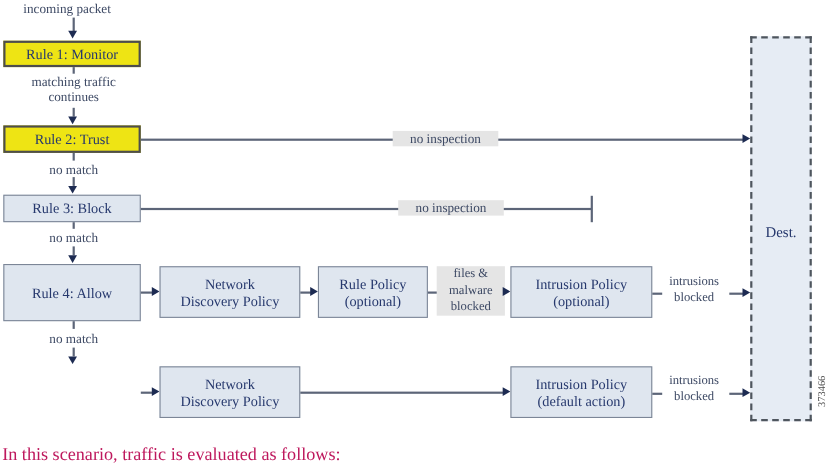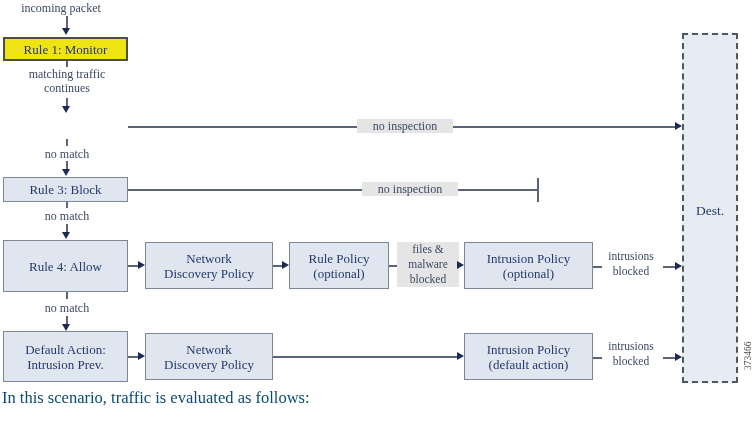--- a/index.html
+++ b/index.html
@@ -30,39 +30,40 @@
   
   .lbl { position:absolute; color:#3d4964; font-size:12px; line-height:14px;
          text-align:center; white-space:pre-line; }
   .onln { background:#e5e5e5; padding:0 2px; }
   .small { font-size:11.5px; line-height:15px; }
   .destlbl { position:absolute; left:0; width:100%; text-align:center;
              color:#26386d; font-size:13.5px; }
   .figno { position:absolute; left:743px; top:326px; width:13px; height:60px;
            writing-mode:vertical-rl; transform:rotate(180deg);
            font-size:9.5px; color:#4c4c4c; text-align:center; }
-  .caption { position:absolute; left:2px; top:388px; color:#0c4a6e;
+  .caption { position:absolute; left:2px; top:403px; color:#be185d;
              font-size:16.5px; }
 </style>
 </head>
 <body>
 
 <div id="stage">
 
   <div class="lbl" style="left:8px; top:1px; width:106px;">incoming packet</div>
   <div class="vl" style="left:66px; top:16px; height:13px;"></div>
   <div class="ah-d" style="left:62px; top:28px;"></div>
 
   <div class="box yellow" style="left:3px; top:37px; width:125px; height:24px;">Rule 1: Monitor</div>
   <div class="vl" style="left:66px; top:61px; height:6px;"></div>
   <div class="lbl" style="left:8px; top:67px; width:118px;">matching traffic
 continues</div>
   <div class="vl" style="left:66px; top:98px; height:8px;"></div>
   <div class="ah-d" style="left:62px; top:106px;"></div>
 
+  <div class="box yellow" style="left:3px; top:114px; width:125px; height:25px;">Rule 2: Trust</div>
   <div class="hl" style="left:128px; top:126px; width:548px;"></div>
   <div class="lbl onln" style="left:357px; top:119px; width:92px;">no inspection</div>
   <div class="ah-r" style="left:675px; top:122px;"></div>
 
   <div class="vl" style="left:66px; top:139px; height:7px;"></div>
   <div class="lbl" style="left:8px; top:147px; width:118px;">no match</div>
   <div class="vl" style="left:66px; top:161px; height:8px;"></div>
   <div class="ah-d" style="left:62px; top:169px;"></div>
 
   <div class="box plain" style="left:3px; top:177px; width:125px; height:25px;">Rule 3: Block</div>
@@ -98,22 +99,20 @@
   <div class="lbl small" style="left:599px; top:249px; width:64px;">intrusions
 blocked</div>
   <div class="hl" style="left:663px; top:266px; width:13px;"></div>
   <div class="ah-r" style="left:675px; top:262px;"></div>
 
   <div class="vl" style="left:66px; top:292px; height:7px;"></div>
   <div class="lbl" style="left:8px; top:301px; width:118px;">no match</div>
   <div class="vl" style="left:66px; top:316px; height:8px;"></div>
   <div class="ah-d" style="left:62px; top:324px;"></div>
 
-  <div class="box plain" style="left:3px; top:331px; width:125px; height:51px;">Default Action:
-Intrusion Prev.</div>
   <div class="hl" style="left:128px; top:356px; width:11px;"></div>
   <div class="ah-r" style="left:138px; top:352px;"></div>
 
   <div class="box plain" style="left:145px; top:333px; width:128px; height:47px;">Network
 Discovery Policy</div>
   <div class="hl" style="left:273px; top:356px; width:185px;"></div>
   <div class="ah-r" style="left:457px; top:352px;"></div>
 
   <div class="box plain" style="left:464px; top:333px; width:129px; height:47px;">Intrusion Policy
 (default action)</div>

